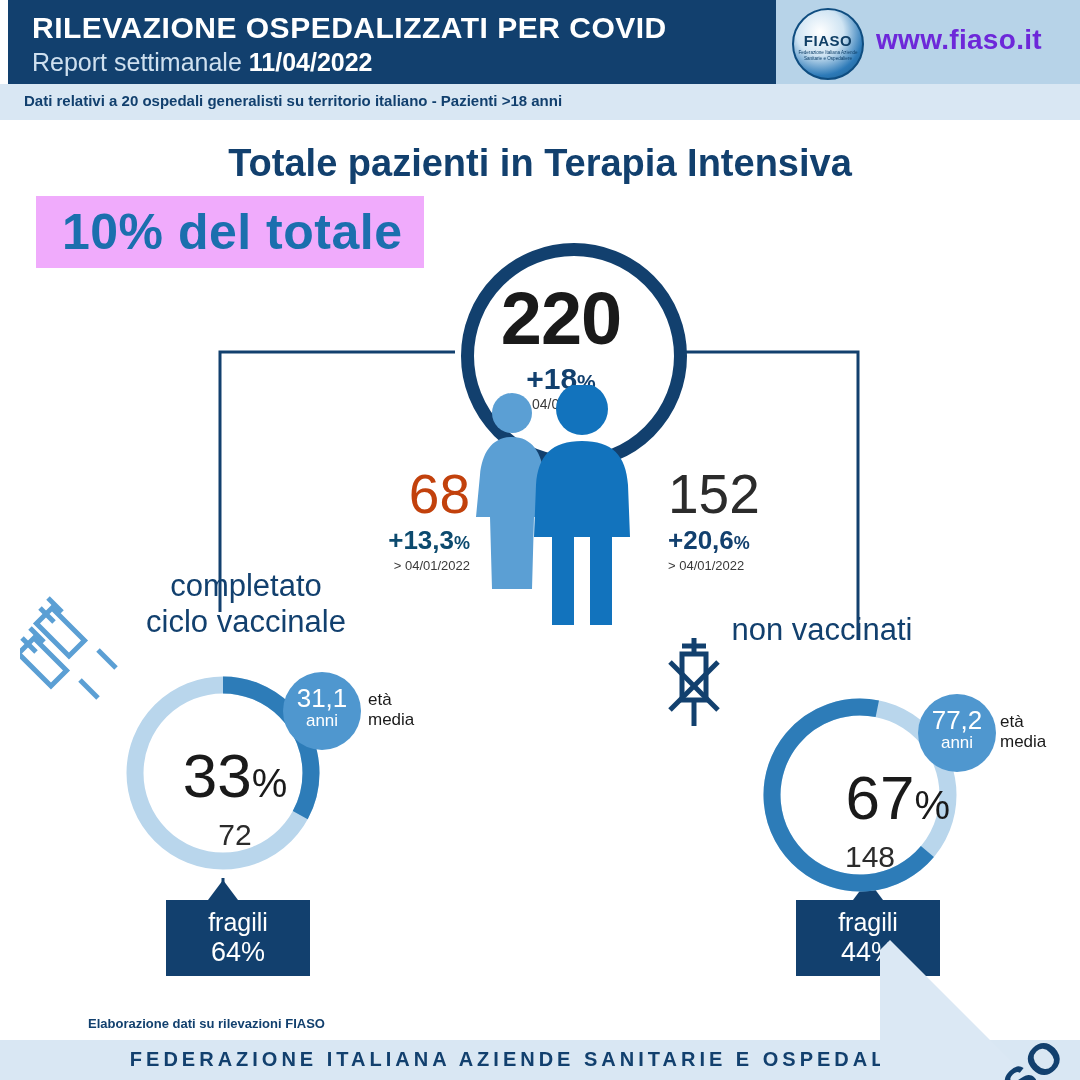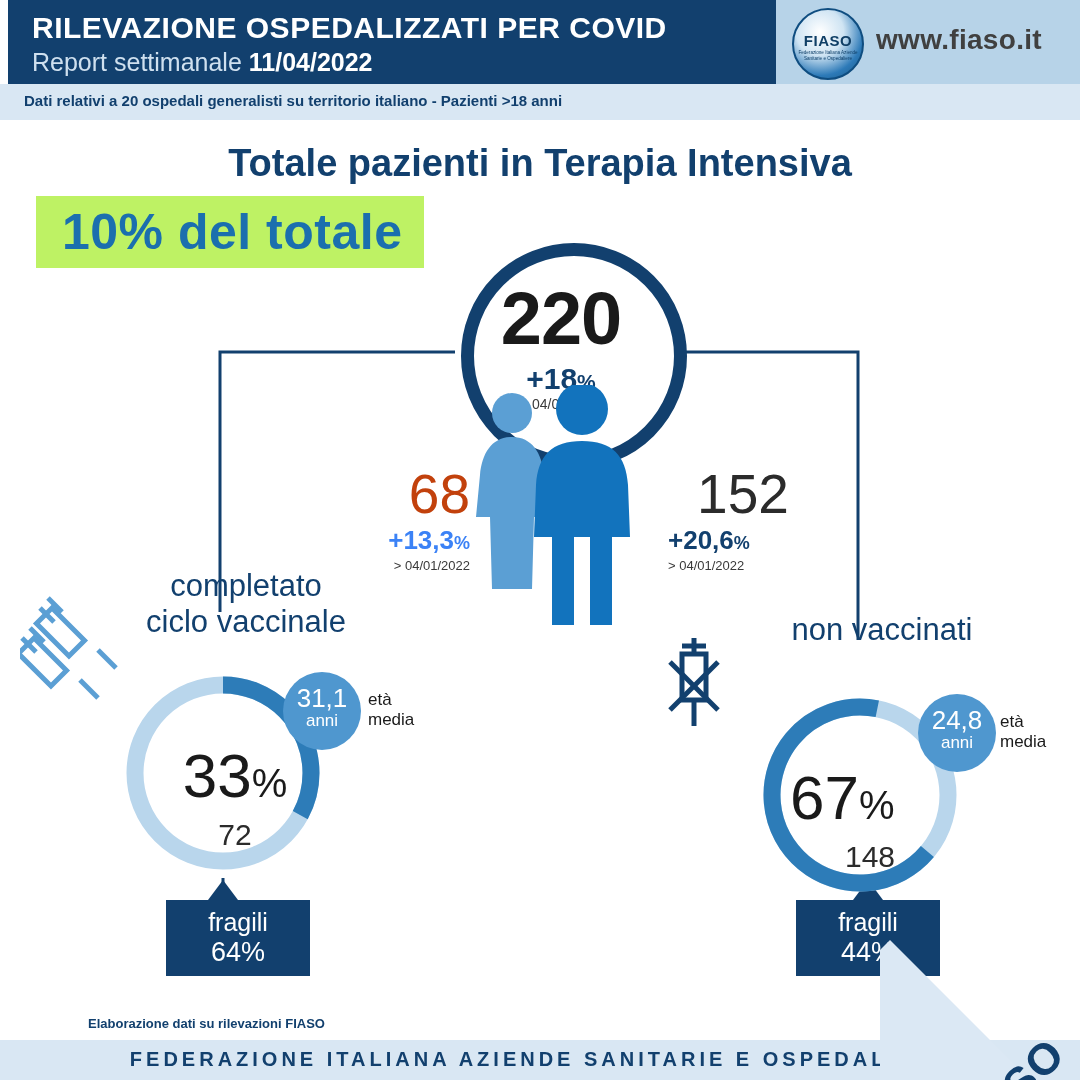--- a/index.html
+++ b/index.html
@@ -42,39 +42,39 @@
   .logo-badge .fiaso-word{
     position:absolute;left:0;top:22px;width:100%;text-align:center;
     font-size:15px;font-weight:bold;color:#103f66;letter-spacing:.5px;
   }
   .logo-badge .fiaso-lines{
     position:absolute;left:0;top:40px;width:100%;text-align:center;
     font-size:4.6px;color:#0e3f68;line-height:5.5px;
   }
   .header-url{
     position:absolute;left:100px;top:24px;
-    font-size:28px;font-weight:bold;color:#404040;letter-spacing:.3px;
+    font-size:28px;font-weight:bold;color:#6d28d9;letter-spacing:.3px;
   }
   .subbar{
     position:absolute;left:0;top:84px;width:1080px;height:36px;
     background:#d9e7f3;
   }
   .subbar-text{
     position:absolute;left:24px;top:92px;
     font-size:15px;font-weight:bold;color:#12406e;
   }
 
   
   .main-title{
     position:absolute;left:0;top:142px;width:1080px;text-align:center;
     font-size:38px;font-weight:bold;color:#12406e;
   }
   .pct-box{
     position:absolute;left:36px;top:196px;width:388px;height:72px;
-    background:#bef264;
+    background:#f0abfc;
     display:flex;align-items:center;text-align:center;
   }
   .pct-box span{
     margin-left:26px;font-size:50px;font-weight:bold;color:#1b6fae;letter-spacing:.5px;
   }
 
   
   .big-circle{
     position:absolute;left:461px;top:243px;width:200px;height:200px;
     border:13px solid #12406e;border-radius:50%;
@@ -100,48 +100,48 @@
   
   .people{position:absolute;left:470px;top:385px;width:200px;height:240px;}
 
   
   .female-num{
     position:absolute;left:330px;top:462px;width:140px;text-align:right;
     font-size:55px;color:#c2410c;font-weight:normal;
   }
   .female-delta{
     position:absolute;left:300px;top:525px;width:170px;text-align:right;
-    font-size:26px;font-weight:bold;color:#3b82f6;
+    font-size:26px;font-weight:bold;color:#0c4a6e;
   }
   .female-delta .sm{font-size:18px;}
   .female-date{
     position:absolute;left:300px;top:558px;width:170px;text-align:right;
     font-size:13px;color:#3a3a3a;
   }
   .male-num{
-    position:absolute;left:668px;top:462px;width:150px;text-align:center;
+    position:absolute;left:668px;top:462px;width:150px;text-align:left;
     font-size:55px;color:#2b2b2b;font-weight:normal;
   }
   .male-delta{
     position:absolute;left:668px;top:525px;width:180px;text-align:left;
     font-size:26px;font-weight:bold;color:#12406e;
   }
   .male-delta .sm{font-size:18px;}
   .male-date{
     position:absolute;left:668px;top:558px;width:180px;text-align:left;
     font-size:13px;color:#3a3a3a;
   }
 
   
   .label-left{
     position:absolute;left:96px;top:568px;width:300px;text-align:center;
     font-size:31px;color:#12406e;line-height:36px;
   }
   .label-right{
-    position:absolute;left:732px;top:612px;width:300px;text-align:center;
+    position:absolute;left:672px;top:612px;width:300px;text-align:center;
     font-size:31px;color:#12406e;
   }
 
   
   .donut{position:absolute;width:210px;height:210px;}
   .donut-left{left:118px;top:668px;}
   .donut-right{left:755px;top:690px;}
 
   .donut-pct{
     position:absolute;font-size:62px;color:#1a1a1a;font-weight:normal;
@@ -322,27 +322,27 @@
       <line x1="34" y1="68" x2="34" y2="94"></line>
       <line x1="10" y1="30" x2="58" y2="78"></line>
       <line x1="58" y1="30" x2="10" y2="78"></line>
     </g>
   </svg>
 
   <svg class="donut donut-right" viewBox="0 0 210 210">
     <circle cx="105" cy="105" r="88" fill="none" stroke="#b9d6ec" stroke-width="17"></circle>
     <circle cx="105" cy="105" r="88" fill="none" stroke="#2d7cb8" stroke-width="17" stroke-dasharray="370 183" stroke-dashoffset="0" transform="rotate(40 105 105)"></circle>
   </svg>
-  <div class="donut-pct" style="left:790px;top:762px;width:160px;text-align:left;">
+  <div class="donut-pct" style="left:790px;top:762px;width:160px;text-align:right;">
     <span>67</span><span class="u">%</span>
   </div>
   <div class="donut-count" style="left:790px;top:840px;width:160px;text-align:center;">148</div>
 
   <div class="age-bubble" style="left:918px;top:694px;">
-    <span class="v">24,8</span>
+    <span class="v">77,2</span>
     <span class="u">anni</span>
   </div>
   <div class="age-label" style="left:1000px;top:712px;">
     <div>età</div>
     <div>media</div>
   </div>
 
   <div class="fragili fragili-right">
     <span class="t">fragili</span>
     <span class="v">44%</span>

